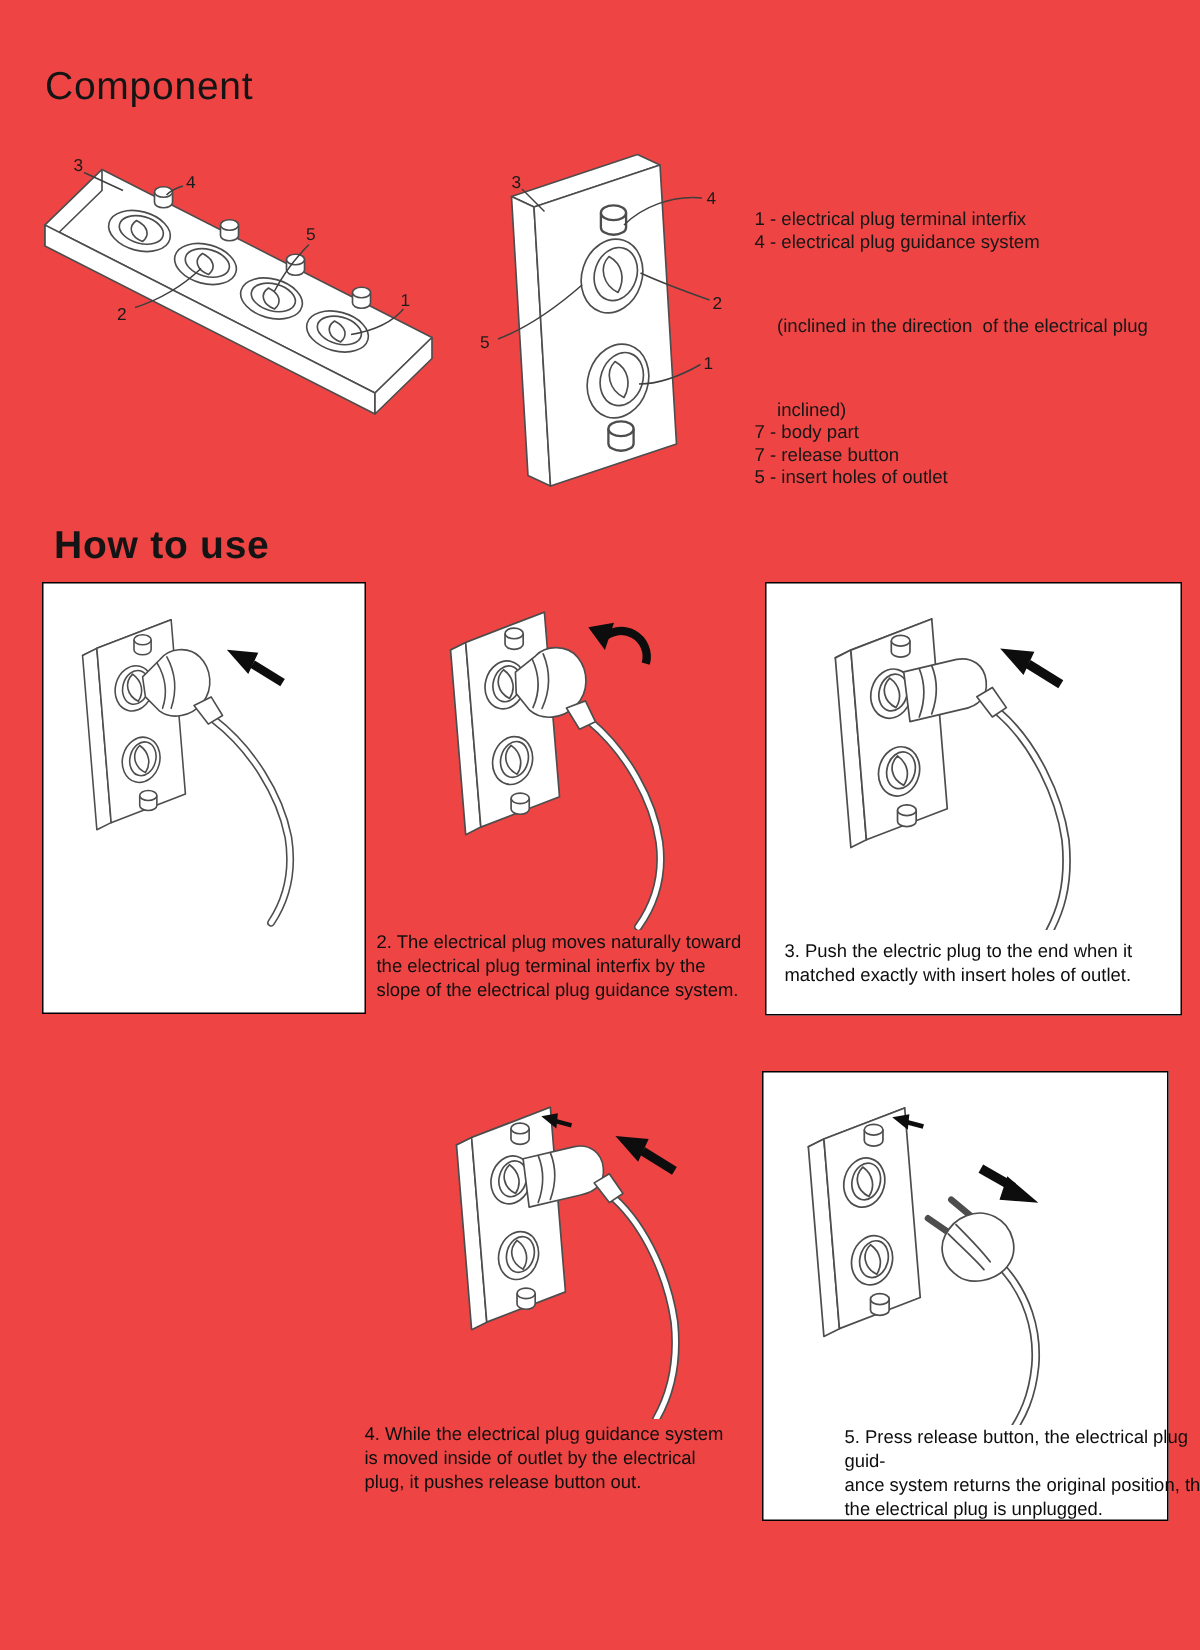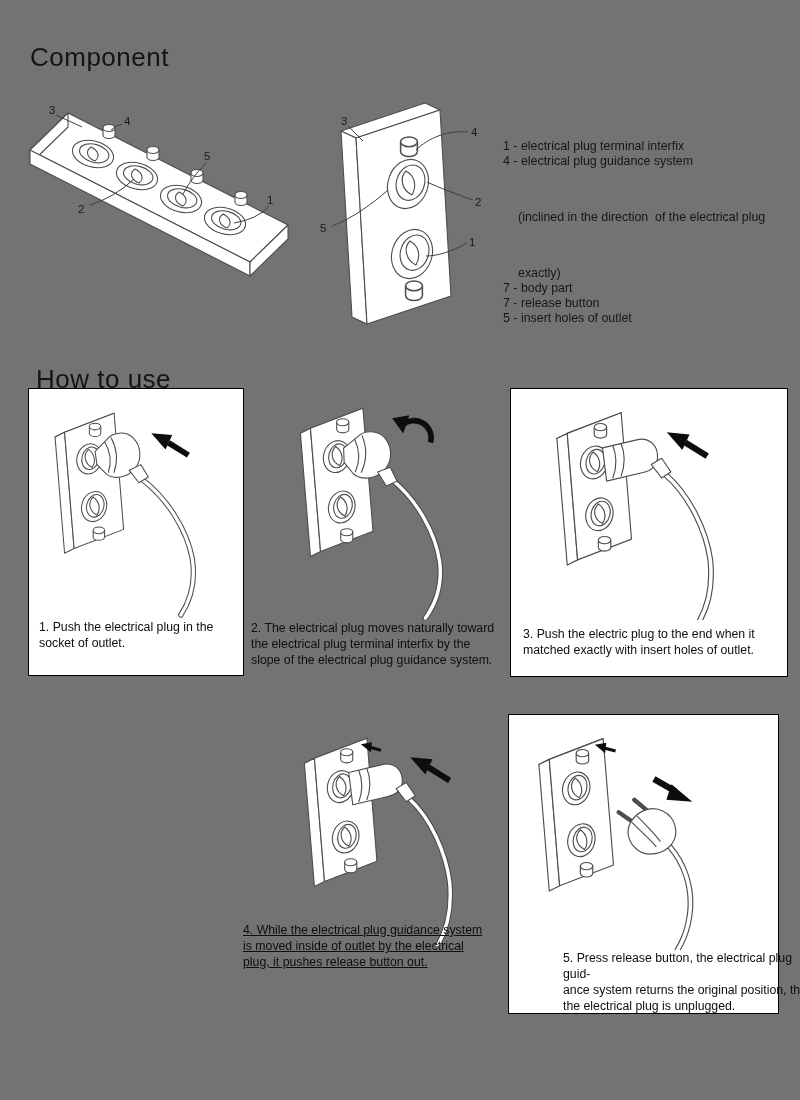--- a/index.html
+++ b/index.html
@@ -1,32 +1,32 @@
 <!DOCTYPE html>
 <html><head>
 <meta charset="utf-8">
 <style>
   html,body{margin:0;padding:0;background:#fff;}
-  .page{position:relative;width:800px;height:1100px;background:#737373;overflow:hidden;
+  .page{position:relative;width:800px;height:1100px;background:#ef4444;overflow:hidden;
         font-family:"Liberation Sans", sans-serif;color:#111;}
   .h1{position:absolute;font-size:26px;font-weight:400;letter-spacing:.5px;color:#141414;}
   #title-component{left:30px;top:42px;}
-  #title-howto{left:36px;top:364px;}
+  #title-howto{left:36px;top:348px;font-weight:bold;}
   .legend{position:absolute;left:503px;top:139px;width:292px;font-size:12.4px;line-height:15px;color:#161616;}
   .legend-line{white-space:pre;}
   .legend-line.indent{padding-left:15px;margin-top:41px;}
   .step-box{position:absolute;border:1px solid #000;background:#fff;}
   #box1{left:28px;top:388px;width:214px;height:286px;}
   #box3{left:510px;top:388px;width:276px;height:287px;}
   #box5{left:508px;top:714px;width:269px;height:298px;}
   .caption{position:absolute;font-size:12.3px;line-height:16px;color:#0e0e0e;white-space:pre-line;}
   #cap1{left:39px;top:619px;width:200px;}
   #cap2{left:251px;top:620px;width:258px;}
   #cap3{left:523px;top:626px;width:258px;}
-  #cap4{left:243px;top:922px;width:256px;text-decoration:underline;}
+  #cap4{left:243px;top:948px;width:256px;}
   #cap5{left:515px;top:950px;width:258px;margin-left:48px;}
   .fig{position:absolute;}
   #fig-a{left:20px;top:95px;}
   #fig-b{left:308px;top:96px;}
   #fig-s1{left:36px;top:396px;}
   #fig-s2{left:266px;top:390px;}
   #fig-s3{left:536px;top:394px;}
   #fig-s4{left:274px;top:720px;}
   #fig-s5{left:518px;top:720px;}
   svg .ln{fill:#fff;stroke:#4d4d4d;stroke-width:1.1;stroke-linejoin:round;}
@@ -162,21 +162,21 @@
       <text class="callout" x="12" y="136">5</text>
       <path class="lead" d="M 159,147 C 145,155 130,160 118,160"></path>
       <text class="callout" x="161" y="150">1</text>
     </g>
   </svg>
 
   <div class="legend">
     <div class="legend-line">1 - electrical plug terminal interfix</div>
     <div class="legend-line">4 - electrical plug guidance system</div>
     <div class="legend-line indent">(inclined in the direction  of the electrical plug</div>
-    <div class="legend-line indent">exactly)</div>
+    <div class="legend-line indent">inclined)</div>
     <div class="legend-line">7 - body part</div>
     <div class="legend-line">7 - release button</div>
     <div class="legend-line">5 - insert holes of outlet</div>
   </div>
 
   <div id="title-howto" class="h1">How to use</div>
 
   <div id="box1" class="step-box"></div>
   <div id="box3" class="step-box"></div>
   <div id="box5" class="step-box"></div>
@@ -184,22 +184,20 @@
   <svg id="fig-s1" class="fig" width="200" height="222" viewBox="0 0 210 233">
     <use href="#plate-s"></use>
     <path class="cord-o" d="M 112,88 C 138,108 158,140 164,170 C 168,195 162,215 152,230"></path>
     <path class="cord-i" d="M 112,88 C 138,108 158,140 164,170 C 168,195 162,215 152,230"></path>
     <use href="#plug-angled"></use>
     <g>
       <line class="arr" x1="160" y1="62" x2="139" y2="49"></line>
       <polygon class="arrhead" points="121,39 143,41 136,56"></polygon>
     </g>
   </svg>
-  <div id="cap1" class="caption">1. Push the electrical plug in the
-socket of outlet.</div>
 
   <svg id="fig-s2" class="fig" width="212" height="230" viewBox="0 0 210 228">
     <use href="#plate-s" transform="translate(14,0)"></use>
     <path class="cord-o" d="M 126,90 C 150,110 168,142 172,170 C 175,193 168,212 158,226"></path>
     <path class="cord-i" d="M 126,90 C 150,110 168,142 172,170 C 175,193 168,212 158,226"></path>
     <use href="#plug-angled" transform="translate(14,2) rotate(6 85 65)"></use>
     <g>
       <path d="M 134,36 A 17 17 0 0 1 163,52" fill="none" stroke="#0d0d0d" stroke-width="5.5"></path>
       <polygon class="arrhead" points="125,28 142,25 136,43"></polygon>
     </g>

